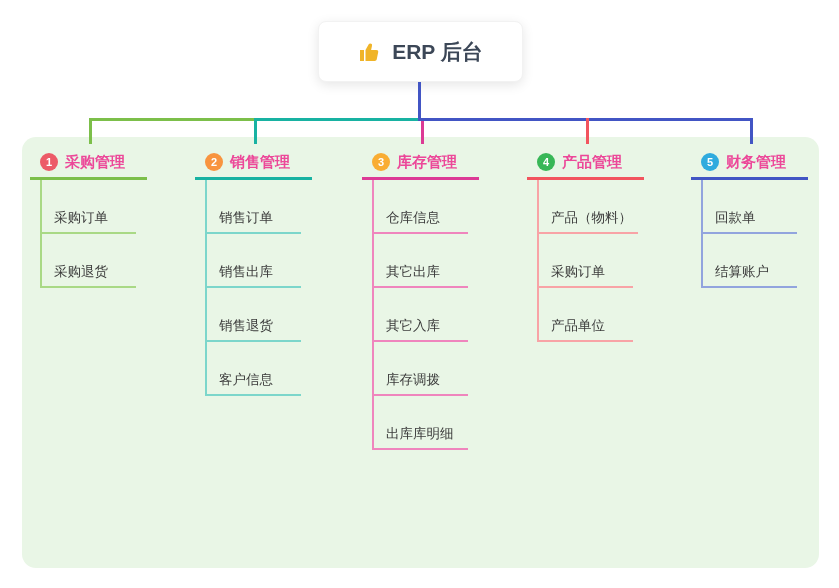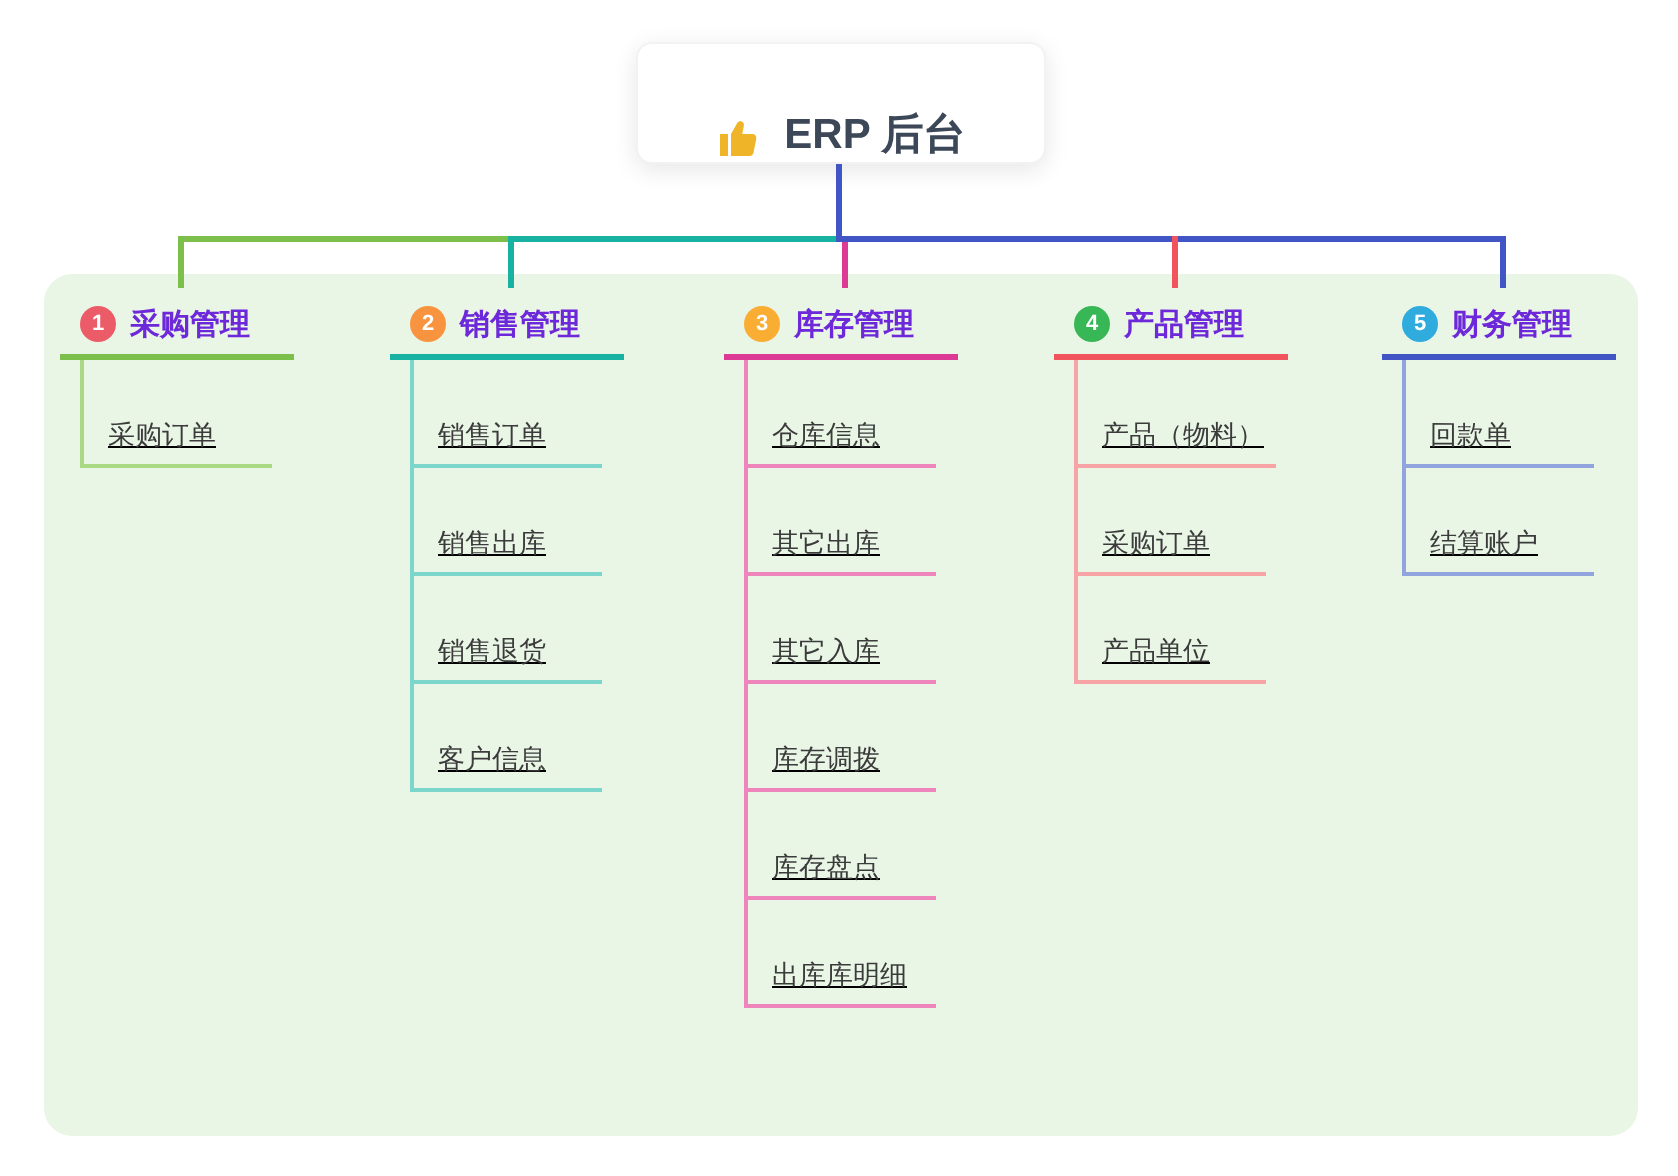--- a/index.html
+++ b/index.html
@@ -8,41 +8,41 @@
     font-family:"Liberation Sans","DejaVu Sans",sans-serif;
   }
   .panel{
     position:absolute;left:22px;top:137px;width:797px;height:431px;
     background:#e9f6e6;border-radius:14px;
   }
   .root-card{
     position:absolute;left:318px;top:21px;width:205px;height:61px;
     background:#ffffff;border-radius:8px;border:1px solid #f2f2f2;
     box-shadow:0 3px 12px rgba(0,0,0,0.10);
-    display:flex;align-items:flex-end;justify-content:center;gap:10px;
+    display:flex;align-items:center;justify-content:center;gap:10px;
     font-size:21px;font-weight:600;color:#3c4757;box-sizing:border-box;
   }
   .root-card svg{width:24px;height:24px;}
   .line{position:absolute;}
   .branch{position:absolute;top:147px;width:117px;}
   .branch-header{
     height:30px;border-bottom:3px solid var(--main);
     display:flex;align-items:center;gap:7px;padding-left:10px;
     cursor:default;
   }
   .badge{
     width:18px;height:18px;border-radius:50%;background:var(--badge);
     color:#ffffff;font-size:11px;font-weight:700;
     display:flex;align-items:center;justify-content:center;flex:0 0 auto;
   }
   .branch-title{
-    font-size:15px;font-weight:600;color:#6d28d9;white-space:nowrap;
+    font-size:15px;font-weight:600;color:#ec4899;white-space:nowrap;
   }
   .children{
-    margin-left:10px;border-left:2px solid var(--light);text-decoration:underline;
+    margin-left:10px;border-left:2px solid var(--light);
   }
   .child{height:54px;display:flex;align-items:flex-end;}
   .child-label{
     display:inline-block;border-bottom:2px solid var(--light);
     padding:0 6px 5px 12px;min-width:76px;white-space:nowrap;
     font-size:13.5px;color:#3b3b3b;
   }
 </style>
 </head>
 <body>
@@ -74,20 +74,23 @@
     <div class="branch-header">
       <span class="badge">1</span>
       <span class="branch-title">采购管理</span>
     </div>
     <div class="children">
   <div class="child">
     <span class="child-label">采购订单</span>
   </div>
 
 
+  <div class="child">
+    <span class="child-label">采购退货</span>
+  </div>
 
 </div>
   </div>
 
   <div class="branch" style="left: 195px; --main: #18b2a2; --light: #7cd6cb; --badge: #f8943f;">
     <div class="branch-header">
       <span class="badge">2</span>
       <span class="branch-title">销售管理</span>
     </div>
     <div class="children">
@@ -125,23 +128,20 @@
   </div>
 
   <div class="child">
     <span class="child-label">其它入库</span>
   </div>
 
   <div class="child">
     <span class="child-label">库存调拨</span>
   </div>
 
-  <div class="child">
-    <span class="child-label">库存盘点</span>
-  </div>
 
   <div class="child">
     <span class="child-label">出库库明细</span>
   </div>
 </div>
   </div>
 
   <div class="branch" style="left: 527px; --main: #f2545e; --light: #f8a3a6; --badge: #38b757;">
     <div class="branch-header">
       <span class="badge">4</span>

